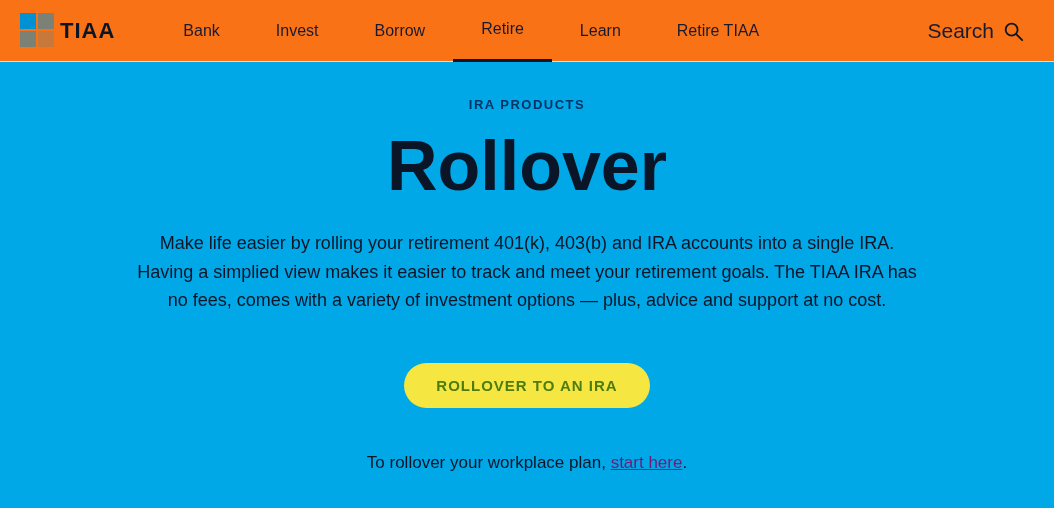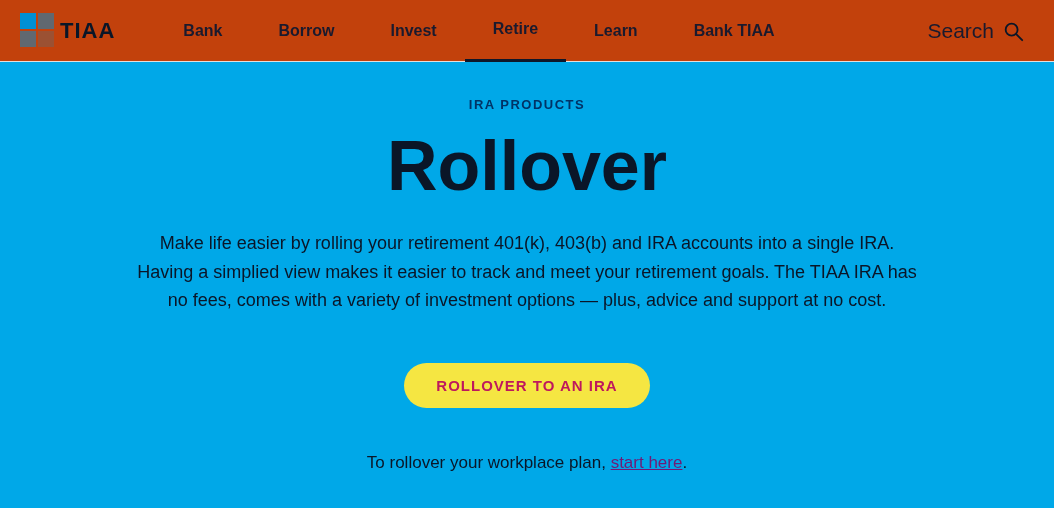--- a/index.html
+++ b/index.html
@@ -10,21 +10,21 @@
 
     body {
       font-family: -apple-system, BlinkMacSystemFont, 'Segoe UI', Arial, sans-serif;
       width: 1054px;
       height: 528px;
       overflow: hidden;
     }
 
     
     .navbar {
-      background: #c2410c;
+      background: #f97316;
       height: 62px;
       display: flex;
       align-items: center;
       padding: 0 20px;
       border-bottom: 1px solid #e0e0e0;
       position: relative;
       z-index: 10;
     }
 
     .navbar-logo {
@@ -46,21 +46,21 @@
       flex: 1;
       gap: 0;
     }
 
     .nav-item {
       padding: 0 28px;
       height: 62px;
       display: flex;
       align-items: center;
       font-size: 16px;
-      font-weight: 700;
+      font-weight: 400;
       color: #1a1a2e;
       cursor: pointer;
       text-decoration: none;
       position: relative;
     }
 
     .nav-item.active {
       color: #1a1a2e;
       border-bottom: 3px solid #0f172a;
     }
@@ -114,21 +114,21 @@
     .hero-description {
       font-size: 18px;
       color: #0a1628;
       max-width: 780px;
       line-height: 1.6;
       margin-bottom: 48px;
     }
 
     .cta-button {
       background-color: #f5e642;
-      color: #be185d;
+      color: #4d7c0f;
       border: none;
       border-radius: 50px;
       padding: 14px 32px;
       font-size: 15px;
       font-weight: 700;
       letter-spacing: 1px;
       text-transform: uppercase;
       cursor: pointer;
       margin-bottom: 45px;
     }
@@ -153,25 +153,25 @@
       <rect x="0" y="0" width="16" height="16" fill="#0090d4"></rect>
       <rect x="18" y="0" width="16" height="16" fill="#0090d4" opacity="0.5"></rect>
       <rect x="0" y="18" width="16" height="16" fill="#0090d4" opacity="0.5"></rect>
       <rect x="18" y="18" width="16" height="16" fill="#0090d4" opacity="0.2"></rect>
     </svg>
     <span style="font-size:22px; font-weight:800; color:#0a1628; letter-spacing:1px;">TIAA</span>
   </div>
 
   <nav class="navbar-nav">
     <a class="nav-item">Bank</a>
+    <a class="nav-item">Invest</a>
     <a class="nav-item">Borrow</a>
-    <a class="nav-item">Invest</a>
     <a class="nav-item active">Retire</a>
     <a class="nav-item">Learn</a>
-    <a class="nav-item">Bank TIAA</a>
+    <a class="nav-item">Retire TIAA</a>
   </nav>
 
   <div class="navbar-search">
     <span>Search</span>
     <svg class="search-icon-svg" viewBox="0 0 24 24" fill="none" xmlns="http://www.w3.org/2000/svg">
       <circle cx="10.5" cy="10.5" r="6.5" stroke="#0a1628" stroke-width="2"></circle>
       <line x1="15.5" y1="15.5" x2="22" y2="22" stroke="#0a1628" stroke-width="2" stroke-linecap="round"></line>
     </svg>
   </div>
 </nav>

